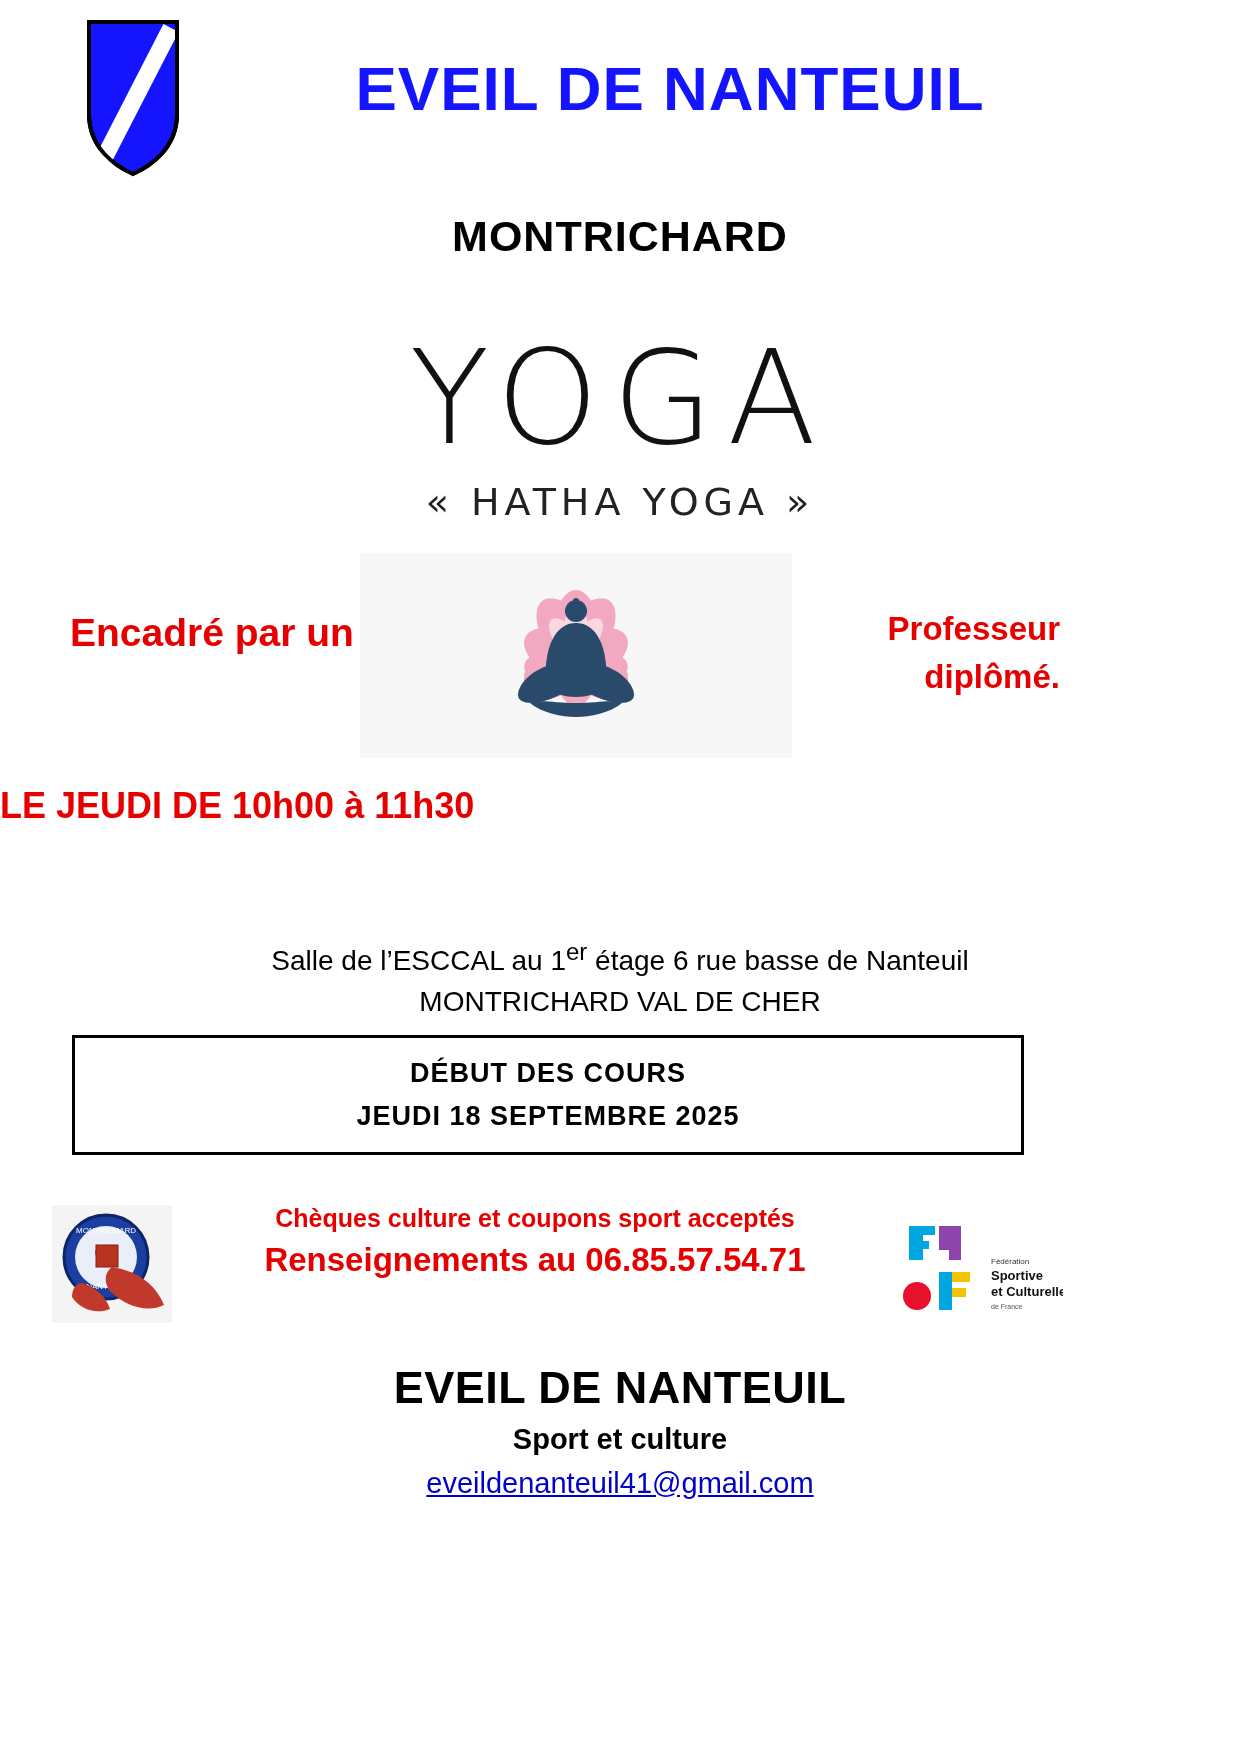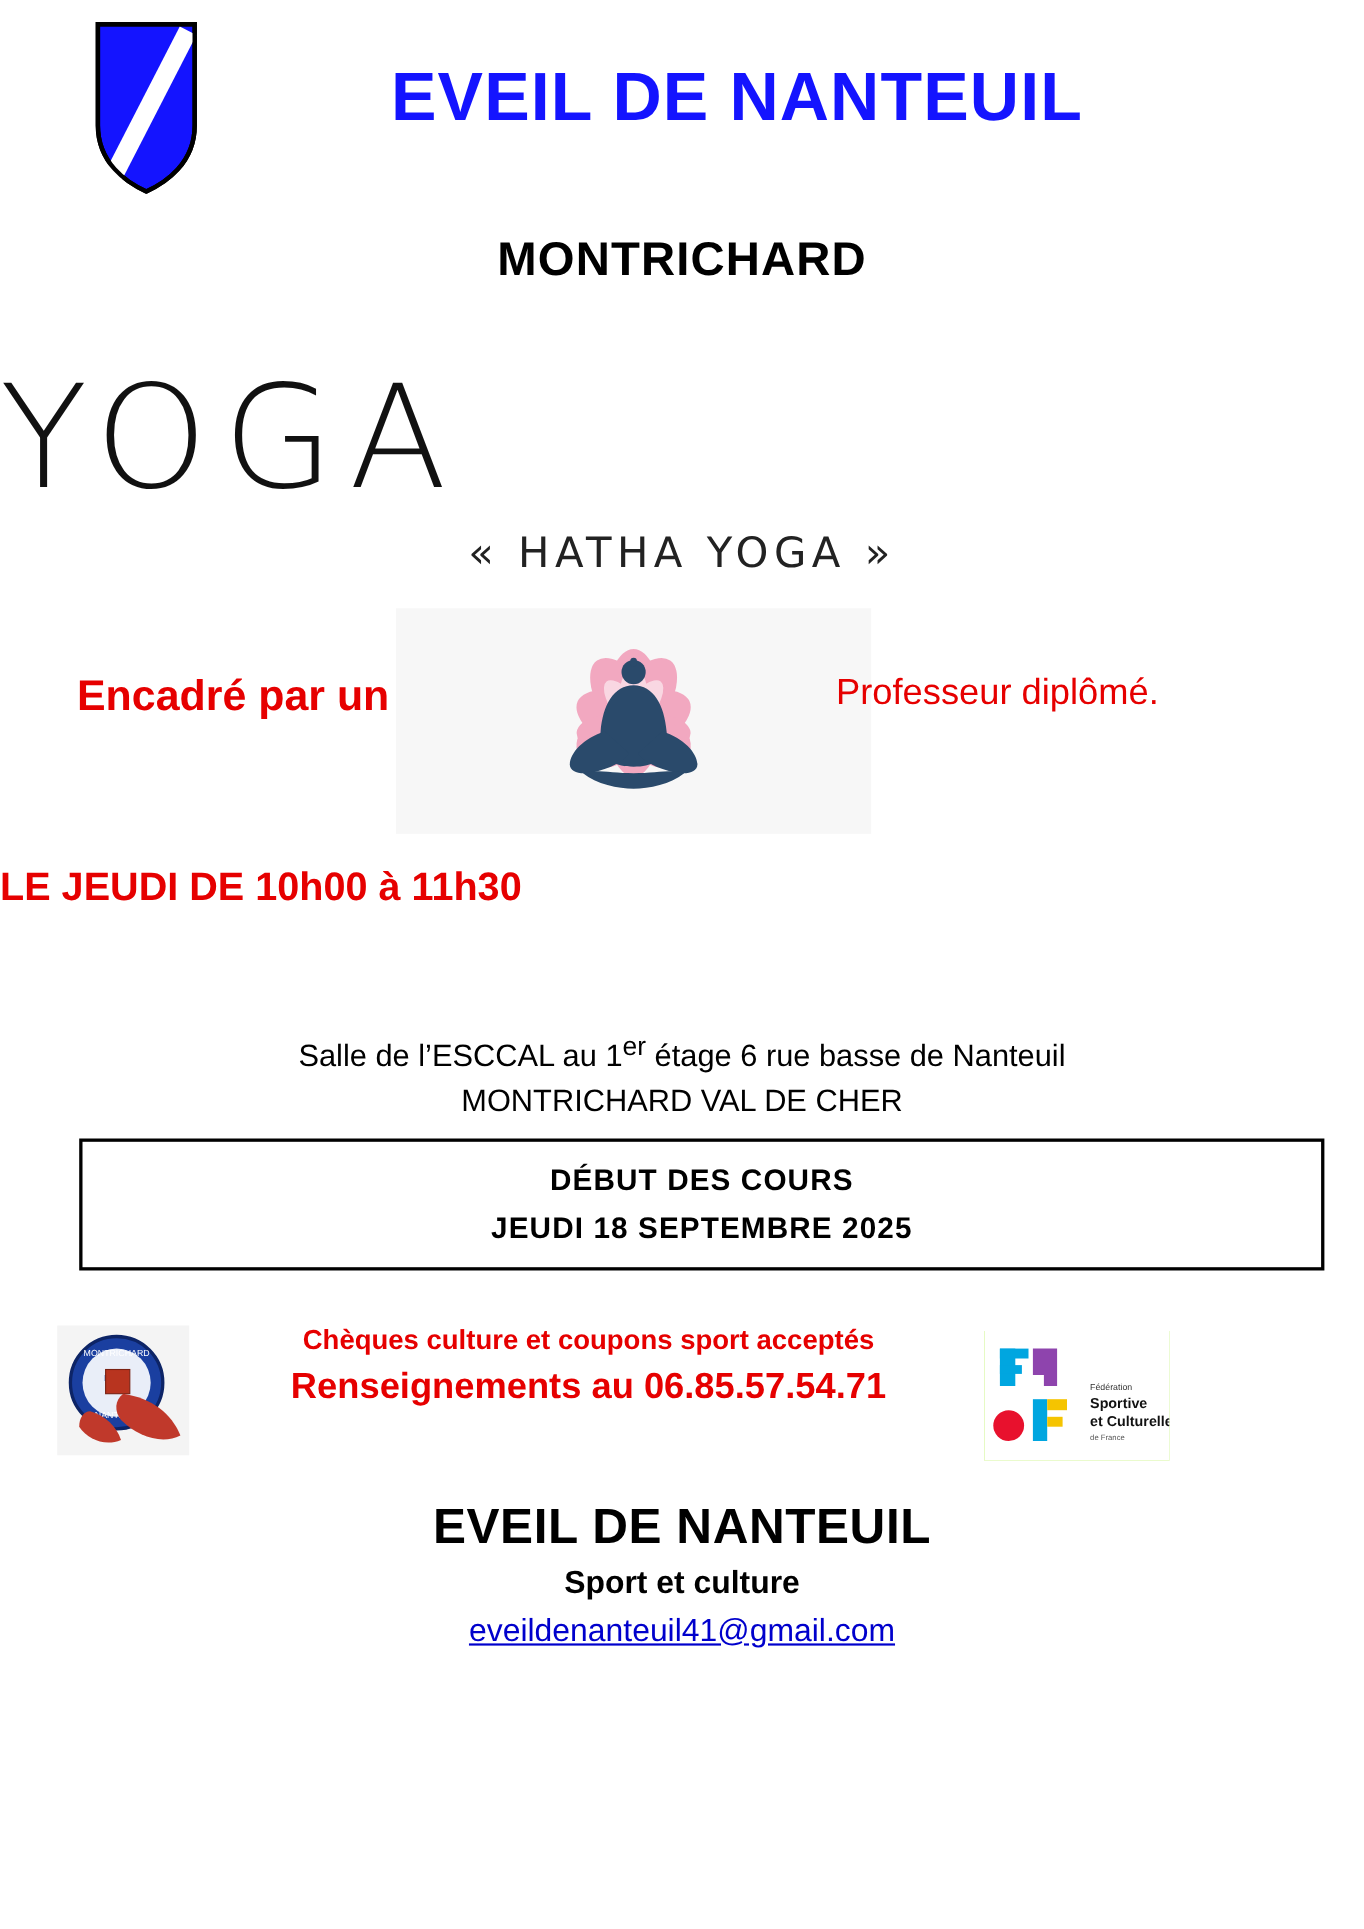--- a/index.html
+++ b/index.html
@@ -54,21 +54,21 @@
     font-weight: bold;
     letter-spacing: 1px;
   }
 
   
   .yoga-word {
     position: absolute;
     top: 330px;
     left: 0;
     width: 1240px;
-    text-align: left;
+    text-align: center;
     font-size: 130px;
     font-family: "DejaVu Sans", sans-serif;
     font-weight: 300;
     letter-spacing: 14px;
     line-height: 1.05;
     color: #111111;
   }
   .yoga-sub {
     position: absolute;
     top: 480px;
@@ -102,23 +102,23 @@
     font-size: 39px;
     font-weight: bold;
     color: #e60000;
     line-height: 1.45;
   }
   .encadre-right {
     position: absolute;
     left: 760px;
     top: 605px;
     width: 300px;
-    text-align: left;
+    text-align: right;
     font-size: 33px;
-    font-weight: normal;
+    font-weight: bold;
     color: #e60000;
     line-height: 1.45;
   }
 
   .schedule {
     position: absolute;
     top: 785px;
     left: 0;
     width: 1240px;
     text-align: left;
@@ -136,21 +136,21 @@
     font-size: 28px;
     line-height: 1.45;
   }
   .venue sup { font-size: 24px; }
 
   
   .start-box {
     position: absolute;
     left: 72px;
     top: 1035px;
-    width: 1132px;
+    width: 952px;
     height: 120px;
     border: 3px solid #000000;
     box-sizing: border-box;
     display: flex;
     flex-direction: column;
     align-items: center;
     justify-content: center;
   }
   .start-box div {
     font-size: 27px;

